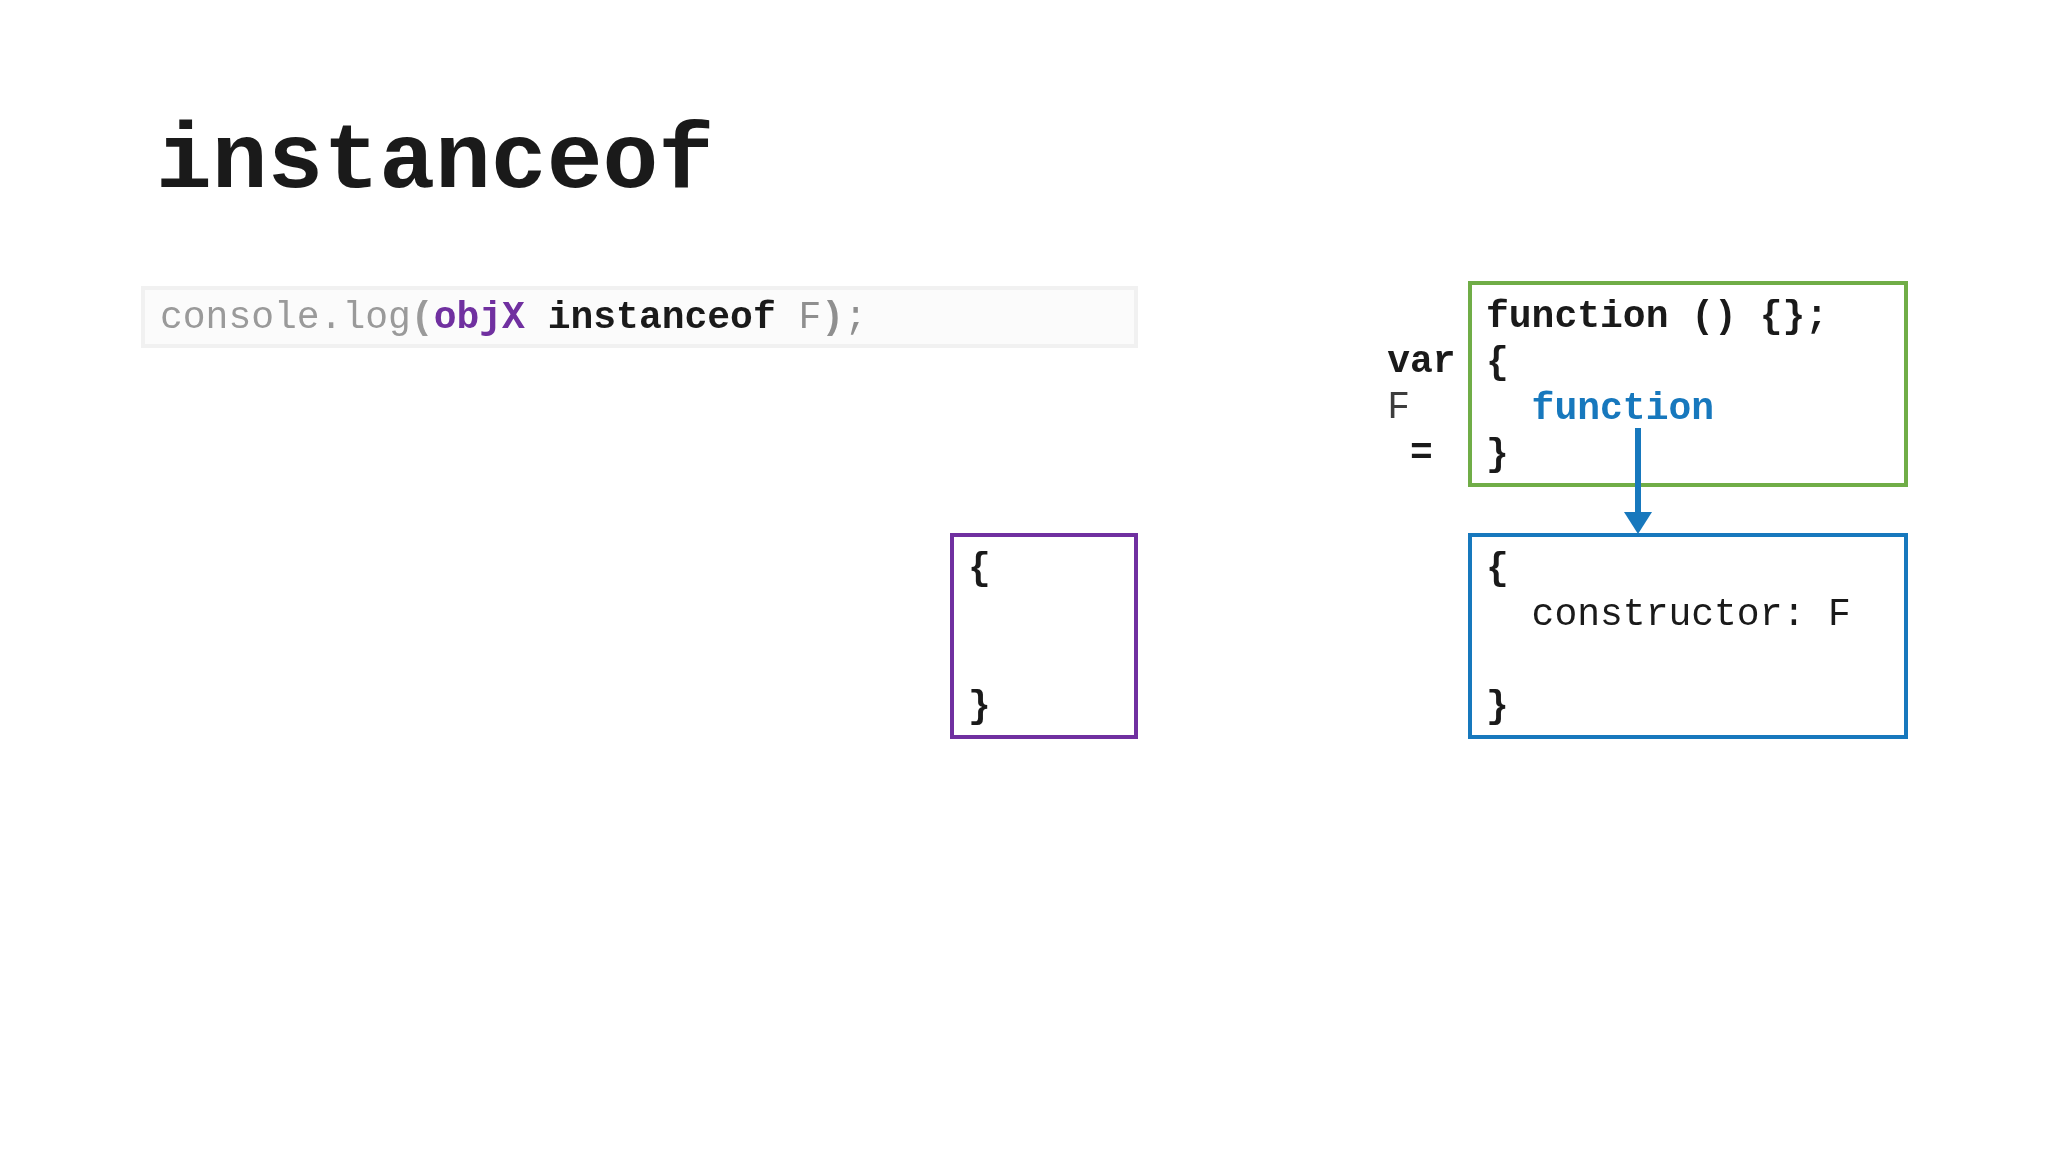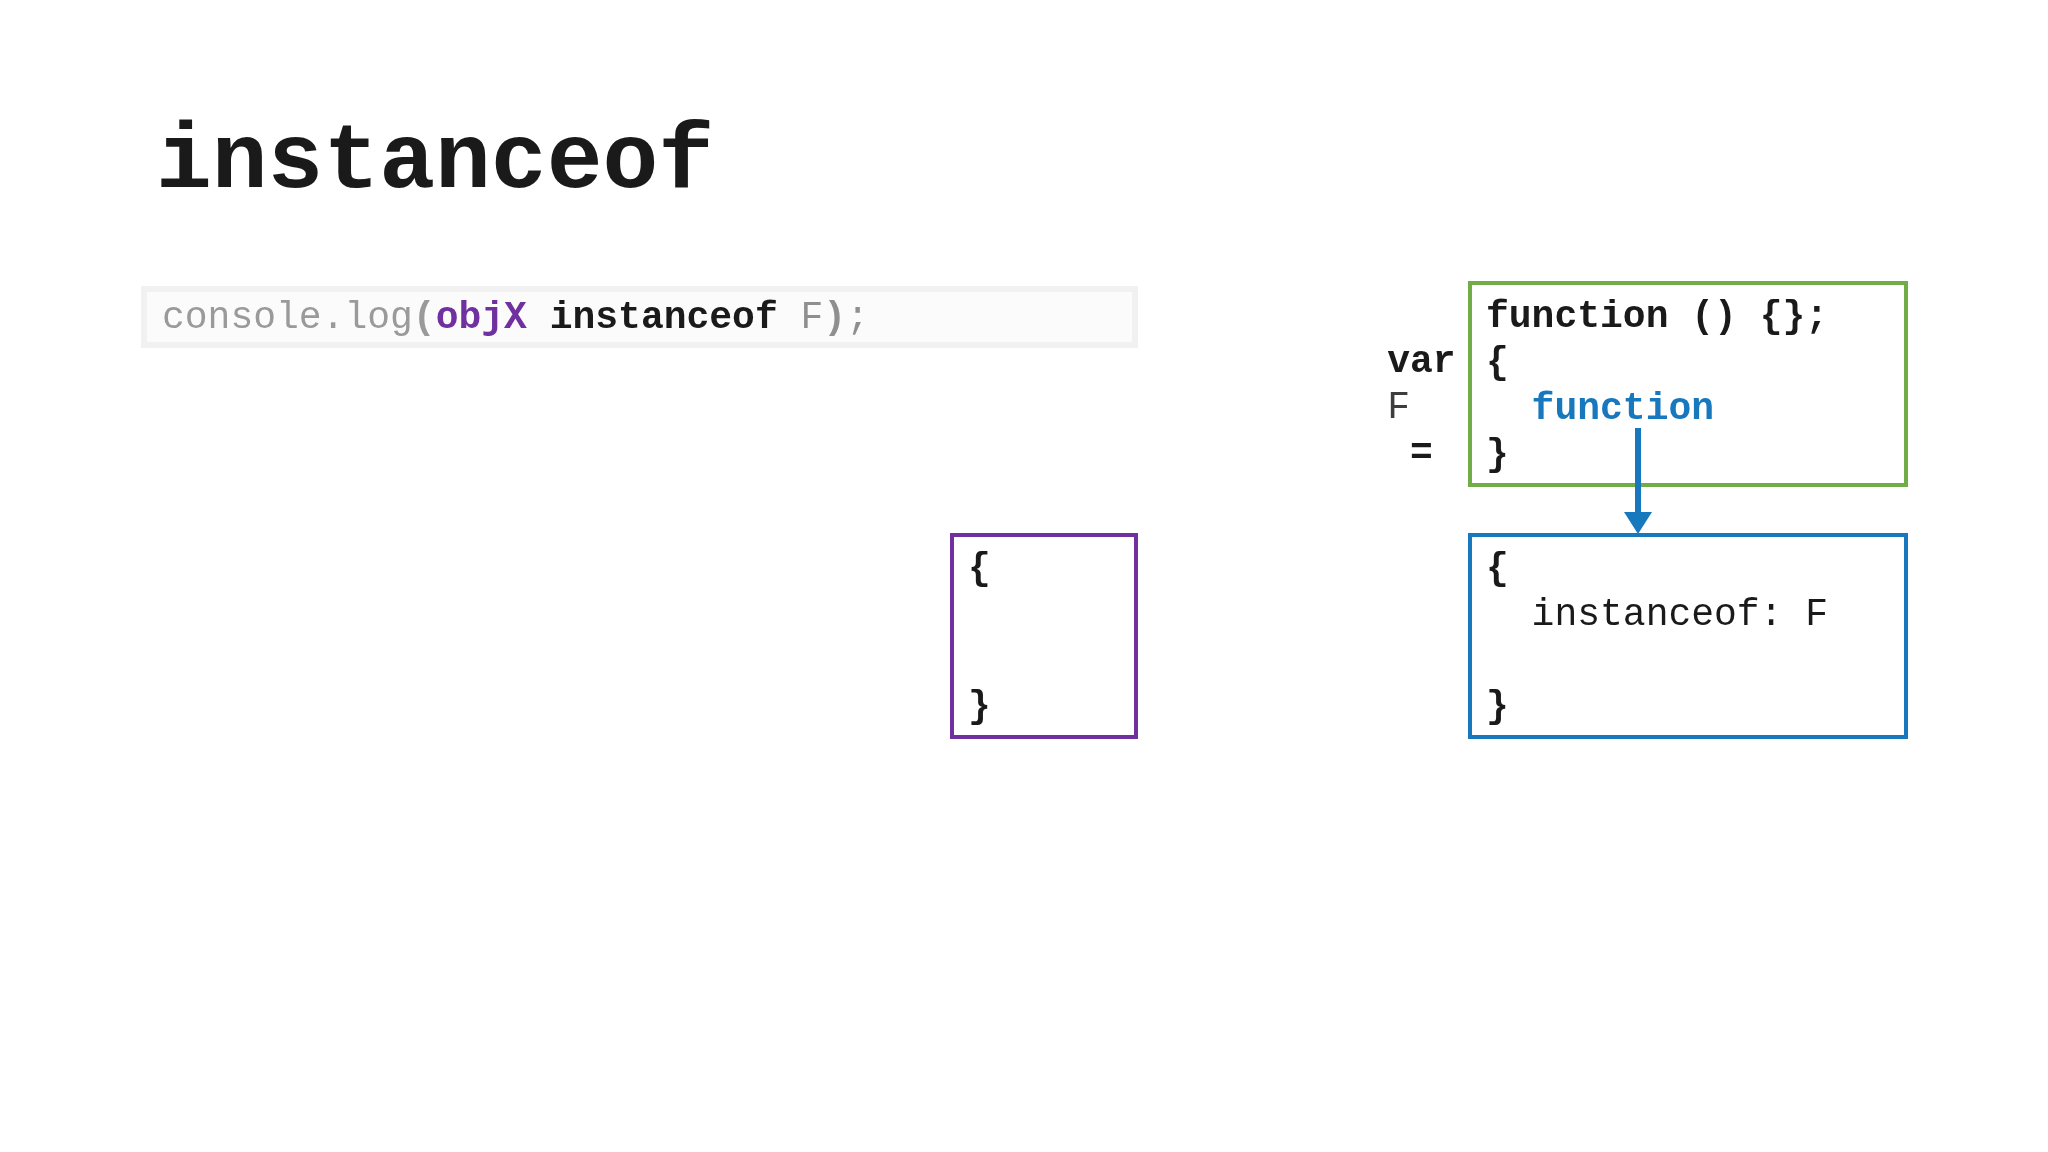--- a/index.html
+++ b/index.html
@@ -9,21 +9,21 @@
     font-family:"Liberation Mono","DejaVu Sans Mono",monospace;
     color:#1a1a1a;
   }
   .title {
     position:absolute; left:156px; top:116px; margin:0;
     font-size:93px; font-weight:bold; line-height:1; letter-spacing:0;
     white-space:pre;
   }
   .code-box {
     position:absolute; left:141px; top:286px; width:997px; height:62px;
-    box-sizing:border-box; border:6px solid #8b5cf6; background:#fbfbfb;
+    box-sizing:border-box; border:4px solid #8b5cf6; background:#fbfbfb;
     display:flex; align-items:center; padding-left:15px;
     font-size:38px;
   }
   .t { white-space:pre; }
   .b { font-weight:bold; }
   .label {
     position:absolute; font-size:38px; line-height:46px; white-space:pre;
   }
   .var-f   { left:1296px; top:293px; }
   .var-objx{ left:700px;  top:544px; }
@@ -72,21 +72,21 @@
     <div class="line b" style="color: rgb(26, 26, 26);">{</div>
     <div class="line b" style="color: rgb(23, 120, 189);">  function</div>
     <div class="line b" style="color: rgb(26, 26, 26);">}</div>
   </div>
 
   <div class="arrow-line" style="background-color: rgb(23, 120, 189);"></div>
   <div class="arrow-head" style="background-color: rgb(23, 120, 189);"></div>
 
   <div class="box blue-box" style="border-color: rgb(23, 120, 189);">
     <div class="line b" style="color: rgb(26, 26, 26);">{</div>
-    <div class="line" style="color: rgb(26, 26, 26);">  instanceof: F</div>
+    <div class="line" style="color: rgb(26, 26, 26);">  constructor: F</div>
     <div class="line" style="color: rgb(26, 26, 26);"></div>
     <div class="line b" style="color: rgb(26, 26, 26);">}</div>
   </div>
 
 
   <div class="box purple-box" style="border-color: rgb(112, 48, 160);">
     <div class="line b" style="color: rgb(26, 26, 26);">{</div>
     <div class="line" style="color: rgb(26, 26, 26);"></div>
     <div class="line" style="color: rgb(26, 26, 26);"></div>
     <div class="line b" style="color: rgb(26, 26, 26);">}</div>

